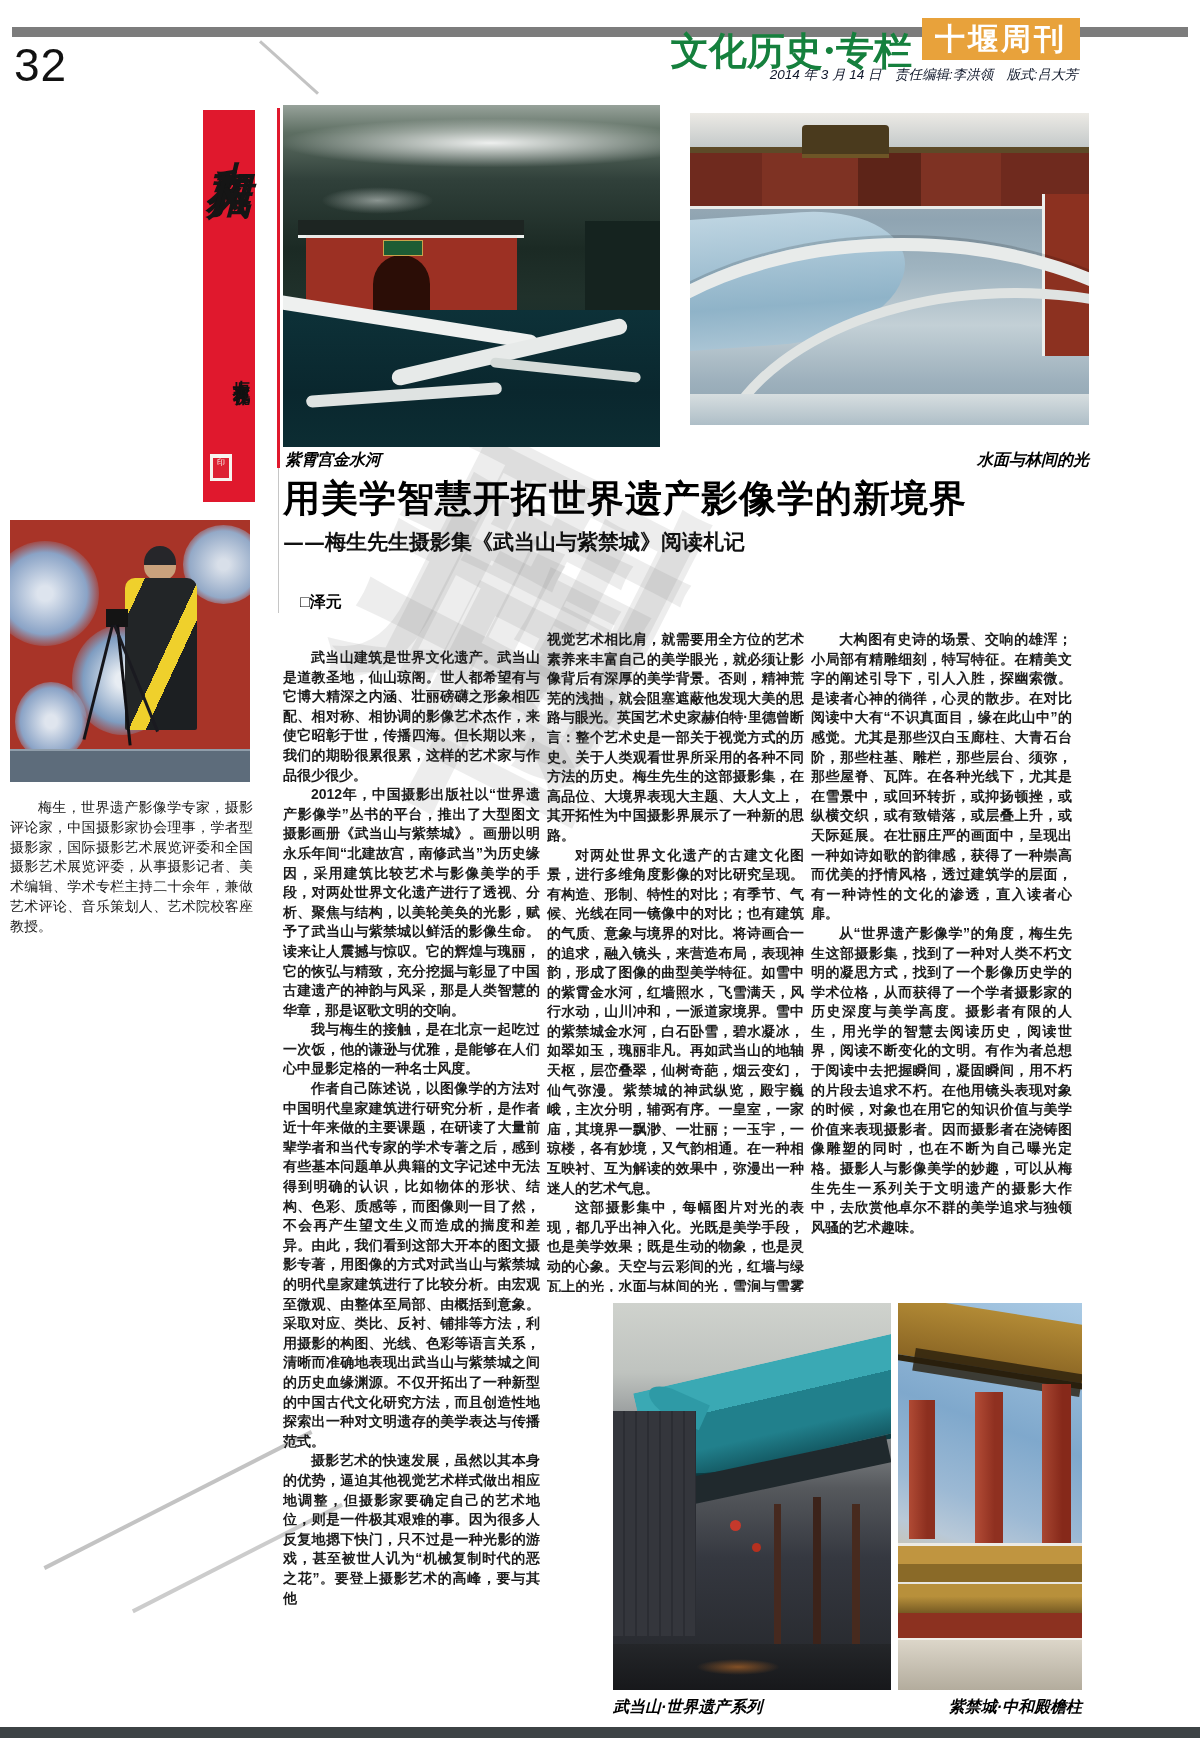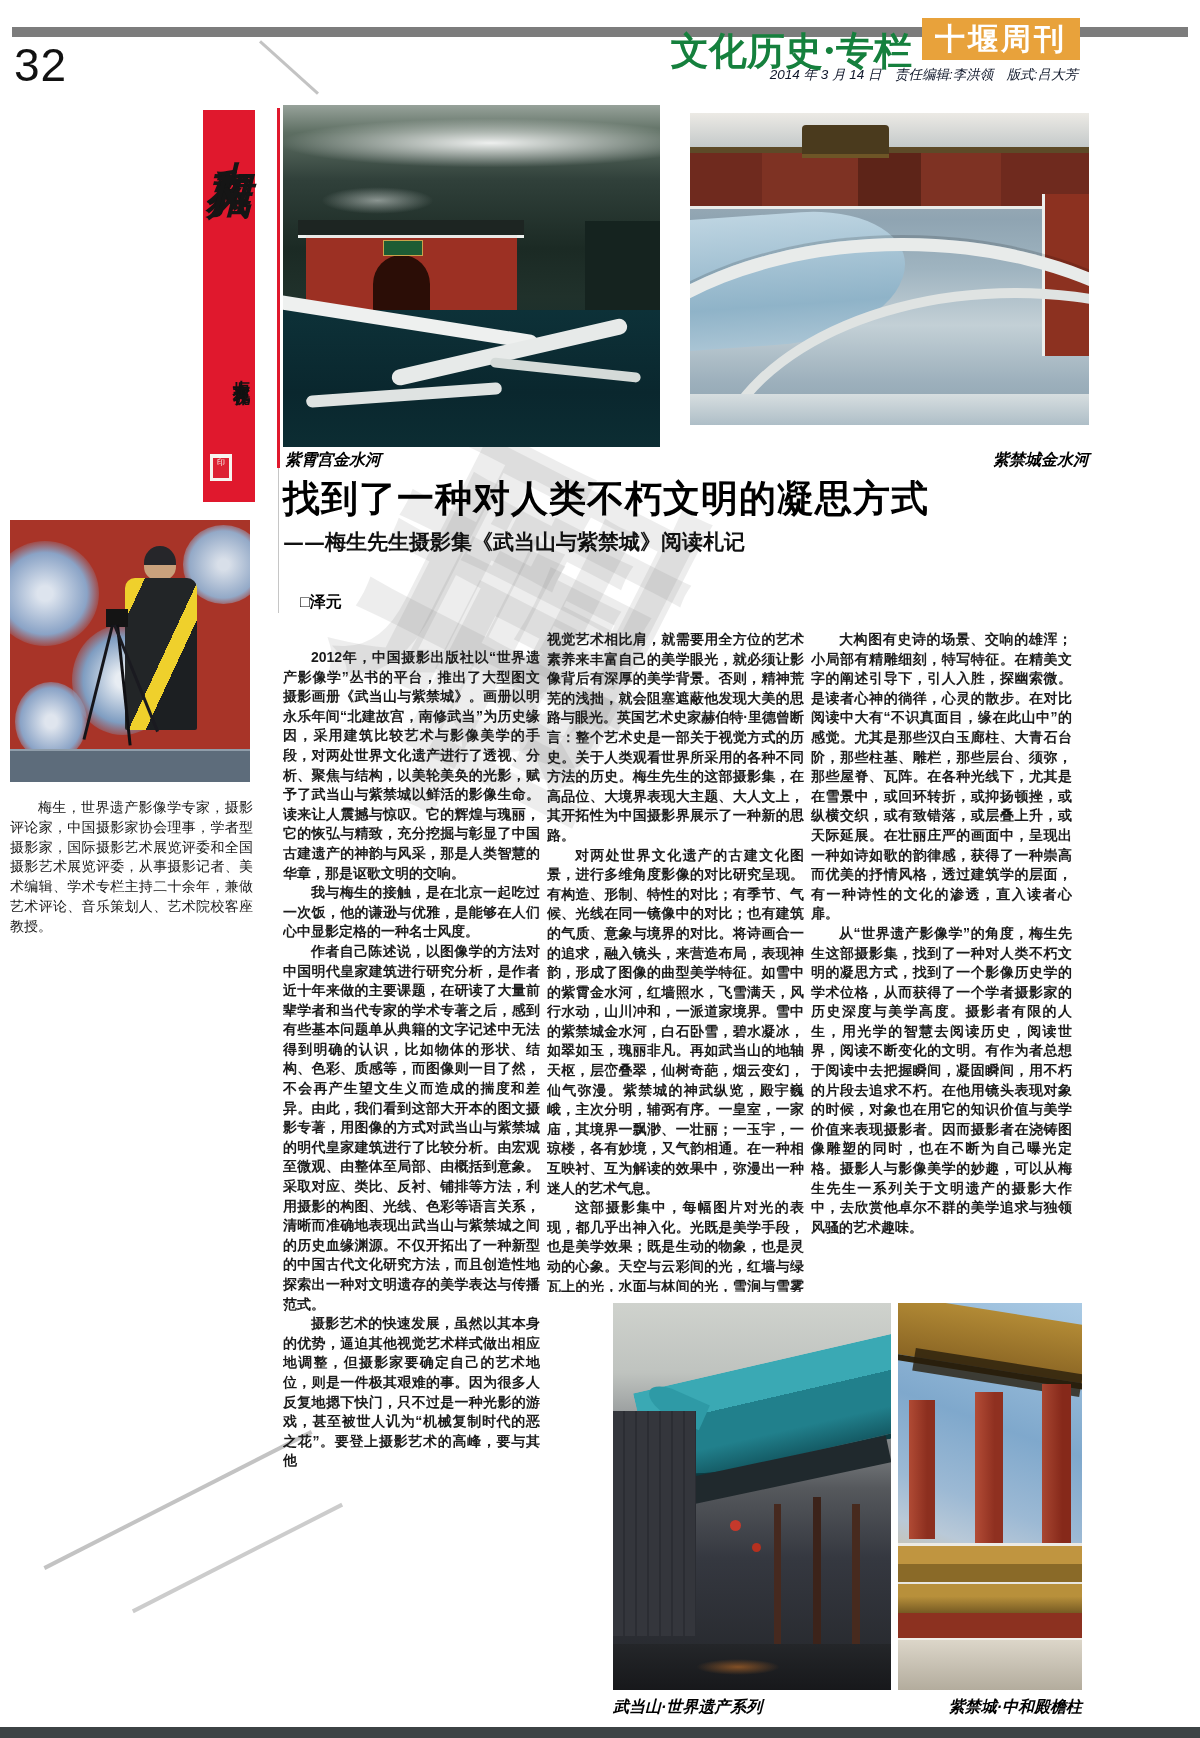--- a/index.html
+++ b/index.html
@@ -102,46 +102,47 @@
   <div class="abs photo photoB">
     <div class="art" style="inset:0;background:linear-gradient(180deg,#eceae5 0%,#cfd2d1 8%,#a7b4ba 18%,#8fa4b2 34%,#9fb4c0 50%,#c3d0d6 68%,#9db0bc 86%,#8aa0ae 100%);"></div>
     <div class="art" style="left:0;top:11%;width:100%;height:17%;background:linear-gradient(90deg,#6f2a1e 0 18%,#7e3223 18% 42%,#5d2418 42% 58%,#7e3223 58% 78%,#6f2a1e 78% 100%);border-top:6px solid #5d4a28;border-bottom:3px solid #e9ebe9;"></div>
     <div class="art" style="left:28%;top:4%;width:22%;height:9%;background:#4a3a1d;border-bottom:4px solid #6e5526;border-radius:4px 4px 0 0;"></div>
     <div class="art" style="right:0;top:26%;width:11%;height:52%;background:#8c3120;border-left:3px solid #eceeec;"></div>
     <div class="art" style="left:-4%;top:32%;width:58%;height:42%;background:linear-gradient(180deg,#bdd4e1,#8fb3c8 70%,#a9c4d4);border-radius:0 45% 55% 0;transform:skewY(-4deg);"></div>
     <div class="art" style="left:-30%;top:40%;width:160%;height:120%;border:13px solid #e8ebea;border-radius:50%;box-shadow:0 -3px 0 rgba(0,0,0,.15);"></div>
     <div class="art" style="left:4%;top:56%;width:150%;height:120%;border:10px solid #dfe3e2;border-radius:50%;"></div>
     <div class="art" style="left:0;bottom:0;width:100%;height:10%;background:linear-gradient(180deg,#d7dee0,#aebec7);"></div>
   </div>
-  <div class="abs caption capB">紫禁城金水河</div>
+  <div class="abs caption capB">水面与林间的光</div>
 
   <div class="abs photo sidebar-photo">
     <div class="art" style="inset:0;background:#a83428;"></div>
     <div class="art" style="left:-8%;top:8%;width:45%;height:40%;background:radial-gradient(ellipse,#dde4ee 10%,#8aa3c6 55%,rgba(168,52,40,0) 75%);border-radius:50%;"></div>
     <div class="art" style="left:26%;top:40%;width:42%;height:42%;background:radial-gradient(ellipse,#e8edf3 10%,#7f9dc1 55%,rgba(168,52,40,0) 78%);border-radius:50%;"></div>
     <div class="art" style="left:2%;top:62%;width:30%;height:30%;background:radial-gradient(ellipse,#dfe5ee 12%,#8aa3c6 60%,rgba(168,52,40,0) 80%);border-radius:50%;"></div>
     <div class="art" style="right:-6%;top:2%;width:34%;height:30%;background:radial-gradient(ellipse,#d8dfe9 10%,#93a9c7 60%,rgba(168,52,40,0) 80%);border-radius:50%;"></div>
     <div class="art" style="left:0;bottom:0;width:100%;height:12%;background:linear-gradient(180deg,#7d8b99,#59releases6a7a);background:#5d6c7b;border-top:2px solid #8f9daa;"></div>
     <div class="art" style="left:56%;top:10%;width:13%;height:13%;background:linear-gradient(180deg,#26262a 55%,#c9a17c 55%);border-radius:50% 50% 40% 40%;"></div>
     <div class="art" style="left:48%;top:22%;width:30%;height:58%;background:linear-gradient(115deg,#efd02c 0 14%,#222527 14% 52%,#efd02c 52% 64%,#1c1f22 64% 100%);border-radius:10px 10px 2px 2px;"></div>
     <div class="art" style="left:40%;top:34%;width:9%;height:7%;background:#141414;"></div>
     <div class="art" style="left:42%;top:40%;width:3px;height:45%;background:#15151a;transform:rotate(14deg);transform-origin:top;"></div>
     <div class="art" style="left:44%;top:40%;width:3px;height:46%;background:#101014;transform:rotate(-6deg);transform-origin:top;"></div>
     <div class="art" style="left:43%;top:40%;width:3px;height:44%;background:#1a1a20;transform:rotate(-22deg);transform-origin:top;"></div>
   </div>
 
   <div class="abs bio">
     <p>梅生，世界遗产影像学专家，摄影评论家，中国摄影家协会理事，学者型摄影家，国际摄影艺术展览评委和全国摄影艺术展览评委，从事摄影记者、美术编辑、学术专栏主持二十余年，兼做艺术评论、音乐策划人、艺术院校客座教授。</p>
   </div>
 
-  <h1 class="abs title" style="margin:0;">找到了一种对人类不朽文明的凝思方式</h1>
+  <h1 class="abs title" style="margin:0;">用美学智慧开拓世界遗产影像学的新境界</h1>
   <div class="abs subtitle">——梅生先生摄影集《武当山与紫禁城》阅读札记</div>
   <div class="abs author">□泽元</div>
 
   <div class="abs col col1">
+    <p>武当山建筑是世界文化遗产。武当山是道教圣地，仙山琼阁。世人都希望有与它博大精深之内涵、壮丽磅礴之形象相匹配、相对称、相协调的影像艺术杰作，来使它昭彰于世，传播四海。但长期以来，我们的期盼很累很累，这样的艺术家与作品很少很少。</p>
     <p>2012年，中国摄影出版社以“世界遗产影像学”丛书的平台，推出了大型图文摄影画册《武当山与紫禁城》。画册以明永乐年间“北建故宫，南修武当”为历史缘因，采用建筑比较艺术与影像美学的手段，对两处世界文化遗产进行了透视、分析、聚焦与结构，以美轮美奂的光影，赋予了武当山与紫禁城以鲜活的影像生命。读来让人震撼与惊叹。它的辉煌与瑰丽，它的恢弘与精致，充分挖掘与彰显了中国古建遗产的神韵与风采，那是人类智慧的华章，那是讴歌文明的交响。</p>
     <p>我与梅生的接触，是在北京一起吃过一次饭，他的谦逊与优雅，是能够在人们心中显影定格的一种名士风度。</p>
     <p>作者自己陈述说，以图像学的方法对中国明代皇家建筑进行研究分析，是作者近十年来做的主要课题，在研读了大量前辈学者和当代专家的学术专著之后，感到有些基本问题单从典籍的文字记述中无法得到明确的认识，比如物体的形状、结构、色彩、质感等，而图像则一目了然，不会再产生望文生义而造成的揣度和差异。由此，我们看到这部大开本的图文摄影专著，用图像的方式对武当山与紫禁城的明代皇家建筑进行了比较分析。由宏观至微观、由整体至局部、由概括到意象。采取对应、类比、反衬、铺排等方法，利用摄影的构图、光线、色彩等语言关系，清晰而准确地表现出武当山与紫禁城之间的历史血缘渊源。不仅开拓出了一种新型的中国古代文化研究方法，而且创造性地探索出一种对文明遗存的美学表达与传播范式。</p>
     <p>摄影艺术的快速发展，虽然以其本身的优势，逼迫其他视觉艺术样式做出相应地调整，但摄影家要确定自己的艺术地位，则是一件极其艰难的事。因为很多人反复地摁下快门，只不过是一种光影的游戏，甚至被世人讥为“机械复制时代的恶之花”。要登上摄影艺术的高峰，要与其他</p>
   </div>
   <div class="abs col col2">
     <p class="noindent">视觉艺术相比肩，就需要用全方位的艺术素养来丰富自己的美学眼光，就必须让影像背后有深厚的美学背景。否则，精神荒芜的浅拙，就会阻塞遮蔽他发现大美的思路与眼光。英国艺术史家赫伯特·里德曾断言：整个艺术史是一部关于视觉方式的历史。关于人类观看世界所采用的各种不同方法的历史。梅生先生的这部摄影集，在高品位、大境界表现大主题、大人文上，其开拓性为中国摄影界展示了一种新的思路。</p>
     <p>对两处世界文化遗产的古建文化图景，进行多维角度影像的对比研究呈现。有构造、形制、特性的对比；有季节、气候、光线在同一镜像中的对比；也有建筑的气质、意象与境界的对比。将诗画合一的追求，融入镜头，来营造布局，表现神韵，形成了图像的曲型美学特征。如雪中的紫霄金水河，红墙照水，飞雪满天，风行水动，山川冲和，一派道家境界。雪中的紫禁城金水河，白石卧雪，碧水凝冰，如翠如玉，瑰丽非凡。再如武当山的地轴天枢，层峦叠翠，仙树奇葩，烟云变幻，仙气弥漫。紫禁城的神武纵览，殿宇巍峨，主次分明，辅弼有序。一皇室，一家庙，其境界一飘渺、一壮丽；一玉宇，一琼楼，各有妙境，又气韵相通。在一种相互映衬、互为解读的效果中，弥漫出一种迷人的艺术气息。</p>
     <p>这部摄影集中，每幅图片对光的表现，都几乎出神入化。光既是美学手段，也是美学效果；既是生动的物象，也是灵动的心象。天空与云彩间的光，红墙与绿瓦上的光，水面与林间的光，雪涧与雪雾的光，都精妙神奇地表现出了建筑的轮廓影像。弥漫生成了一种神圣庄严的镜像。它使我们想起了《圣经》所言：“光能穿越人世间物质，由灵魂出发由一个空间进入另</p>
   </div>

